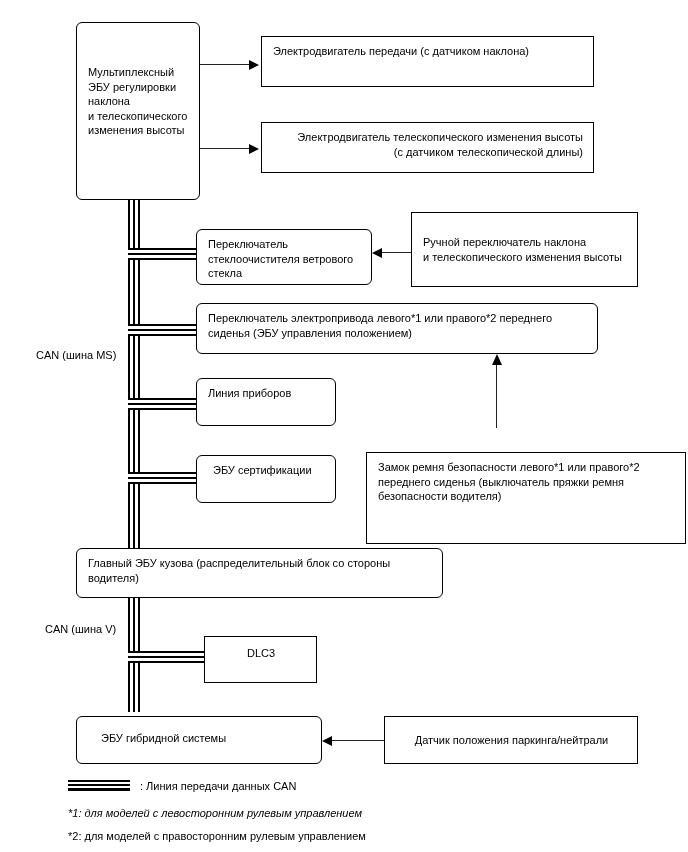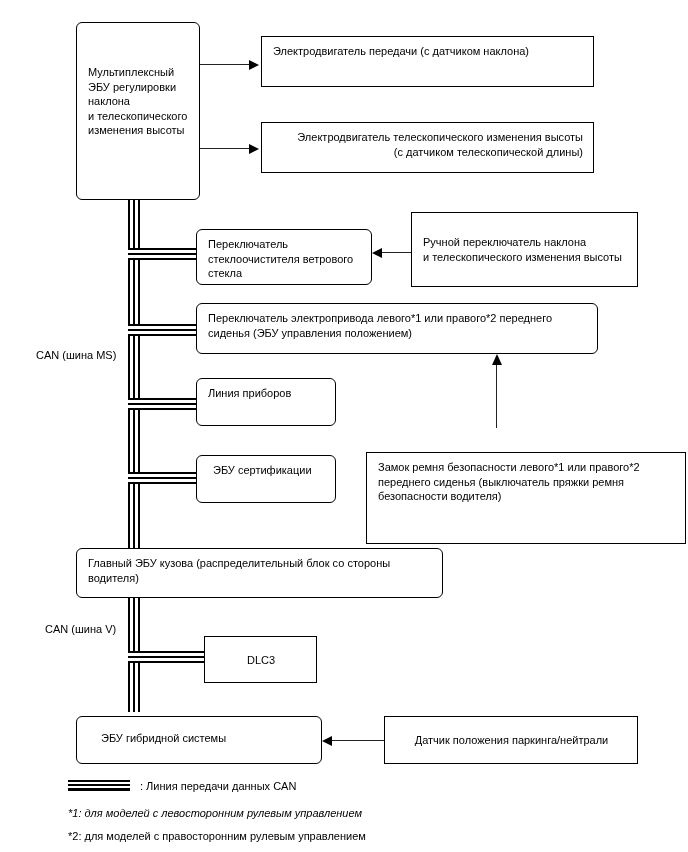--- a/index.html
+++ b/index.html
@@ -176,21 +176,21 @@
 безопасности водителя)</span>
   </div>
   <div class="ln v" style="left:496px; top:356px; width:1.2px; height:72px;"></div>
   <div class="arrow up" style="left:492px; top:354px;"></div>
 
   <div class="node rounded" style="left:76px; top:548px; width:367px; height:50px; ">
     <span class="txt">Главный ЭБУ кузова (распределительный блок со стороны водителя)</span>
   </div>
 
   <div class="bus-h" style="left:128px; top:651px; width:80px;"></div>
-  <div class="node sharp center" style="left:204px; top:636px; width:113px; height:47px; padding-top:16px;">
+  <div class="node sharp center" style="left:204px; top:636px; width:113px; height:47px; padding-top:9px;">
     <span class="txt">DLC3</span>
   </div>
 
   <div class="node rounded" style="left:76px; top:716px; width:246px; height:48px; padding-top:14px; padding-left:24px;">
     <span class="txt">ЭБУ гибридной системы</span>
   </div>
 
   <div class="node sharp center" style="left:384px; top:716px; width:254px; height:48px; padding-top:16px;">
     <span class="txt">Датчик положения паркинга/нейтрали</span>
   </div>

